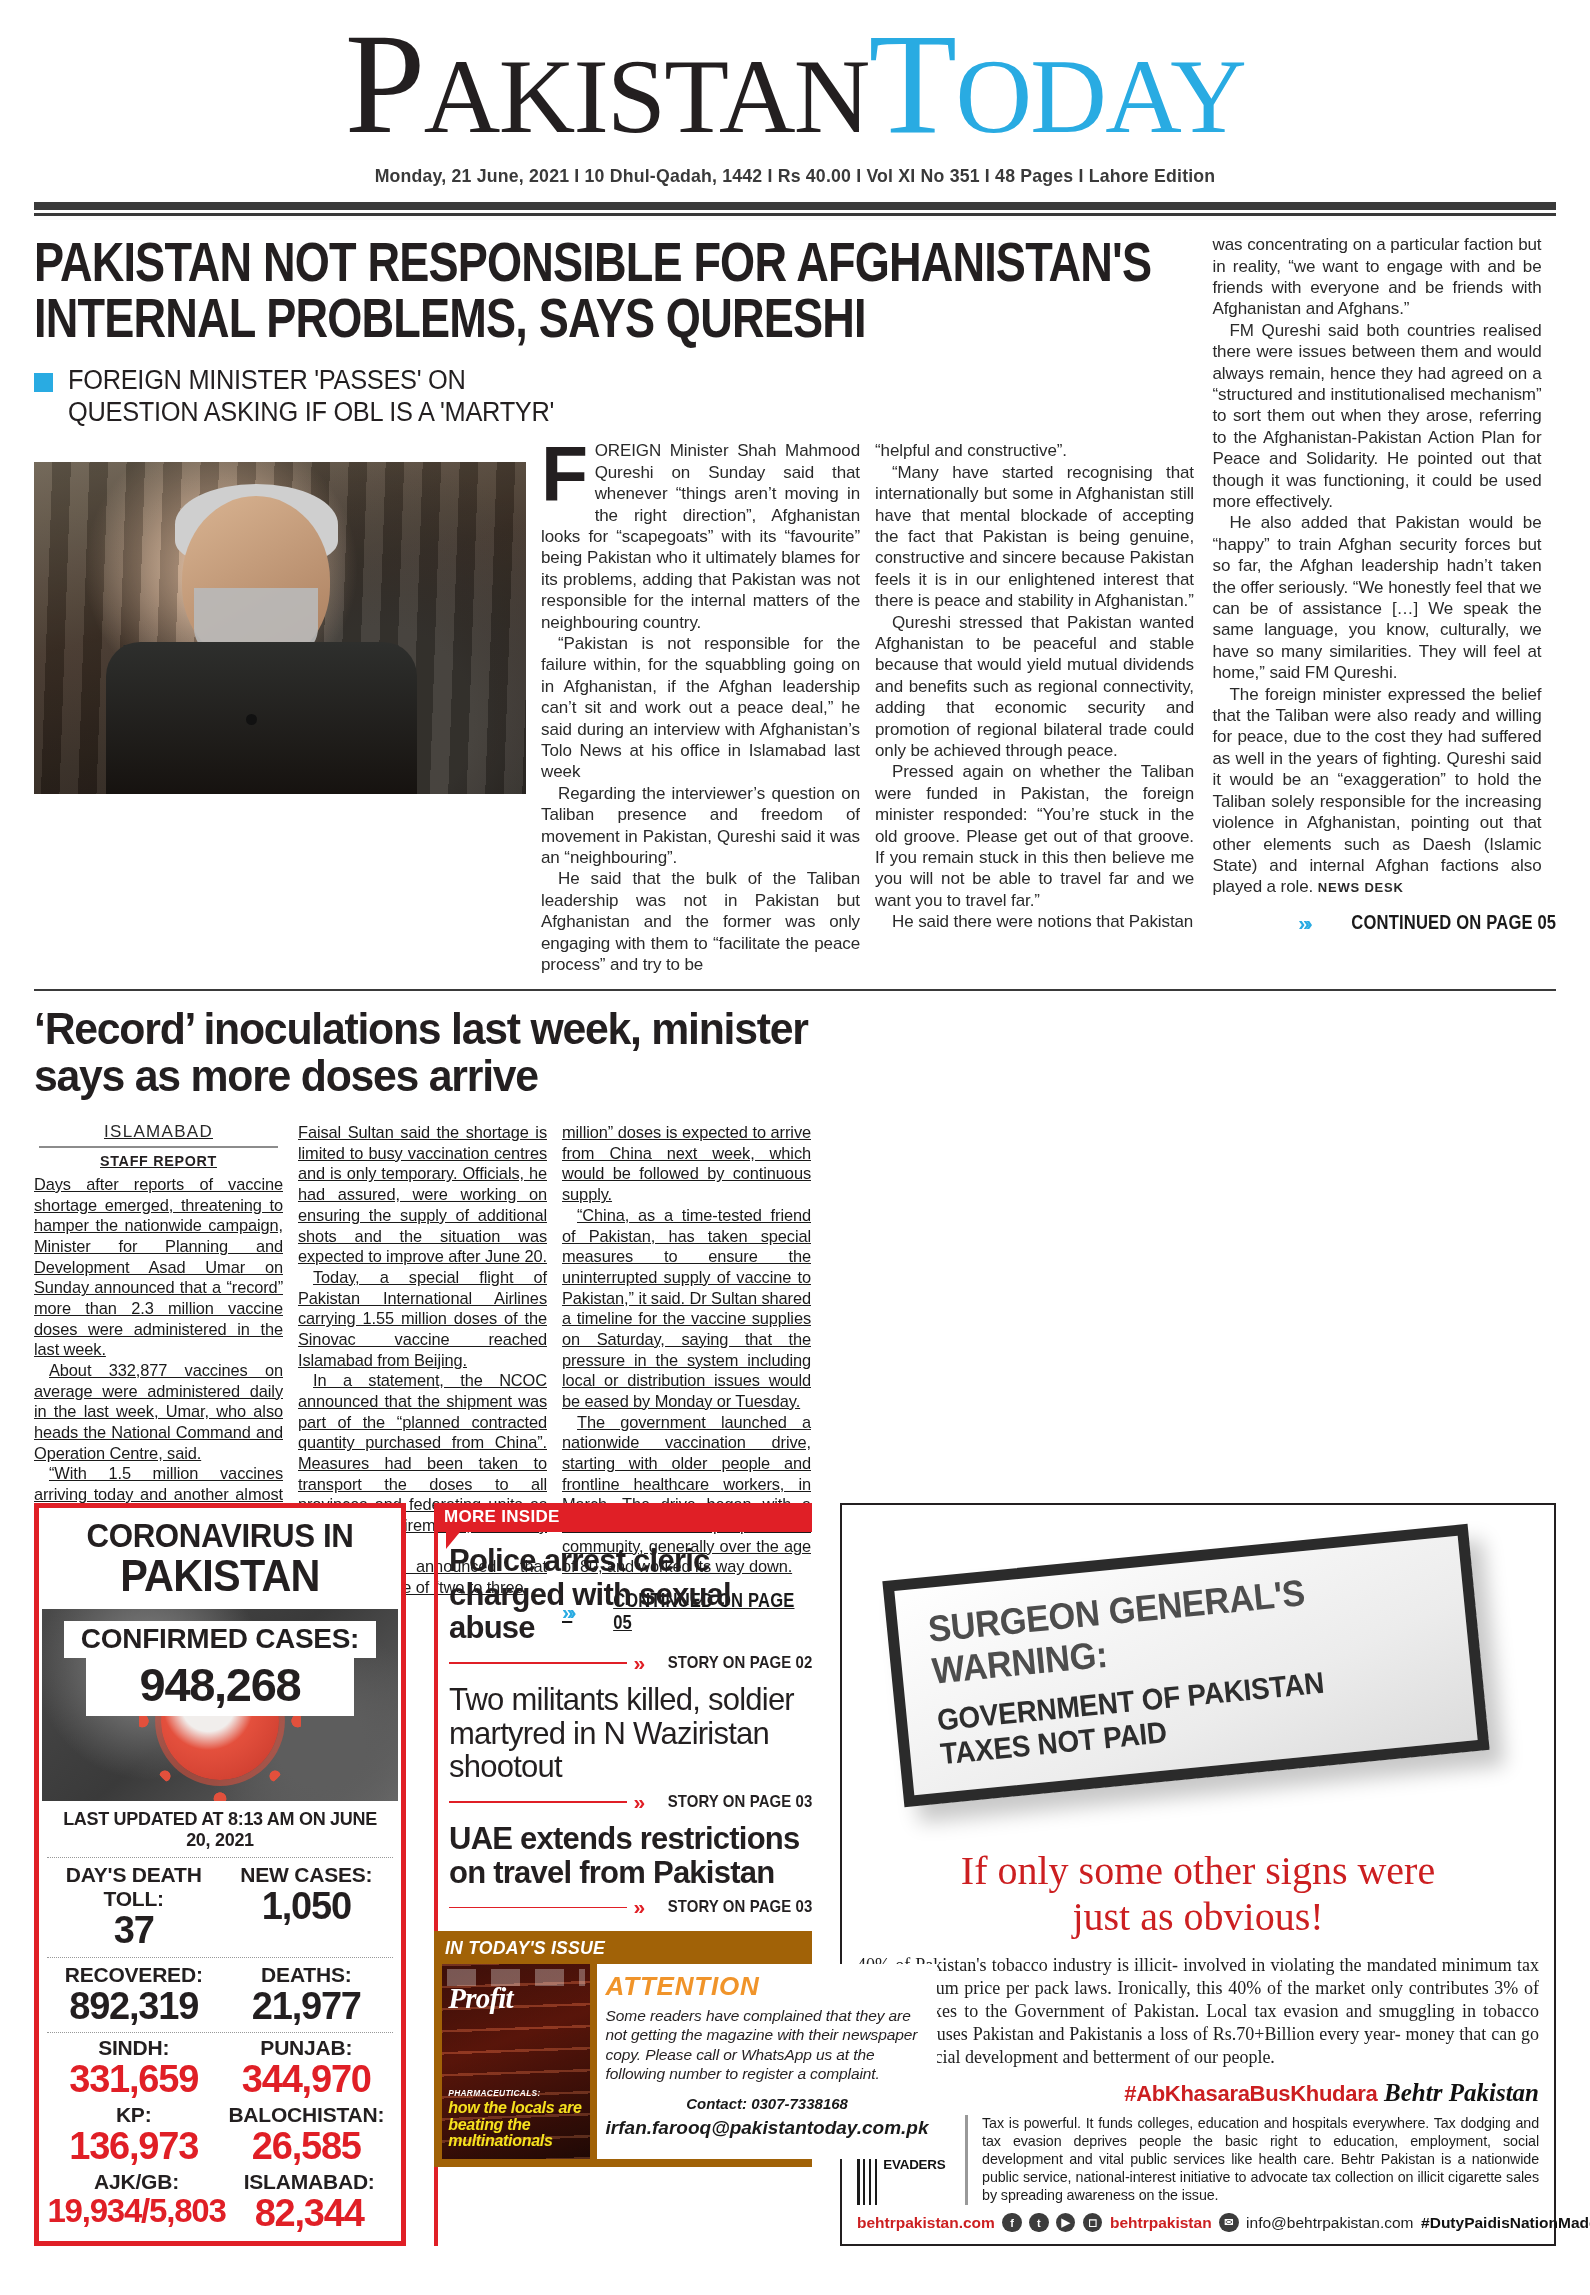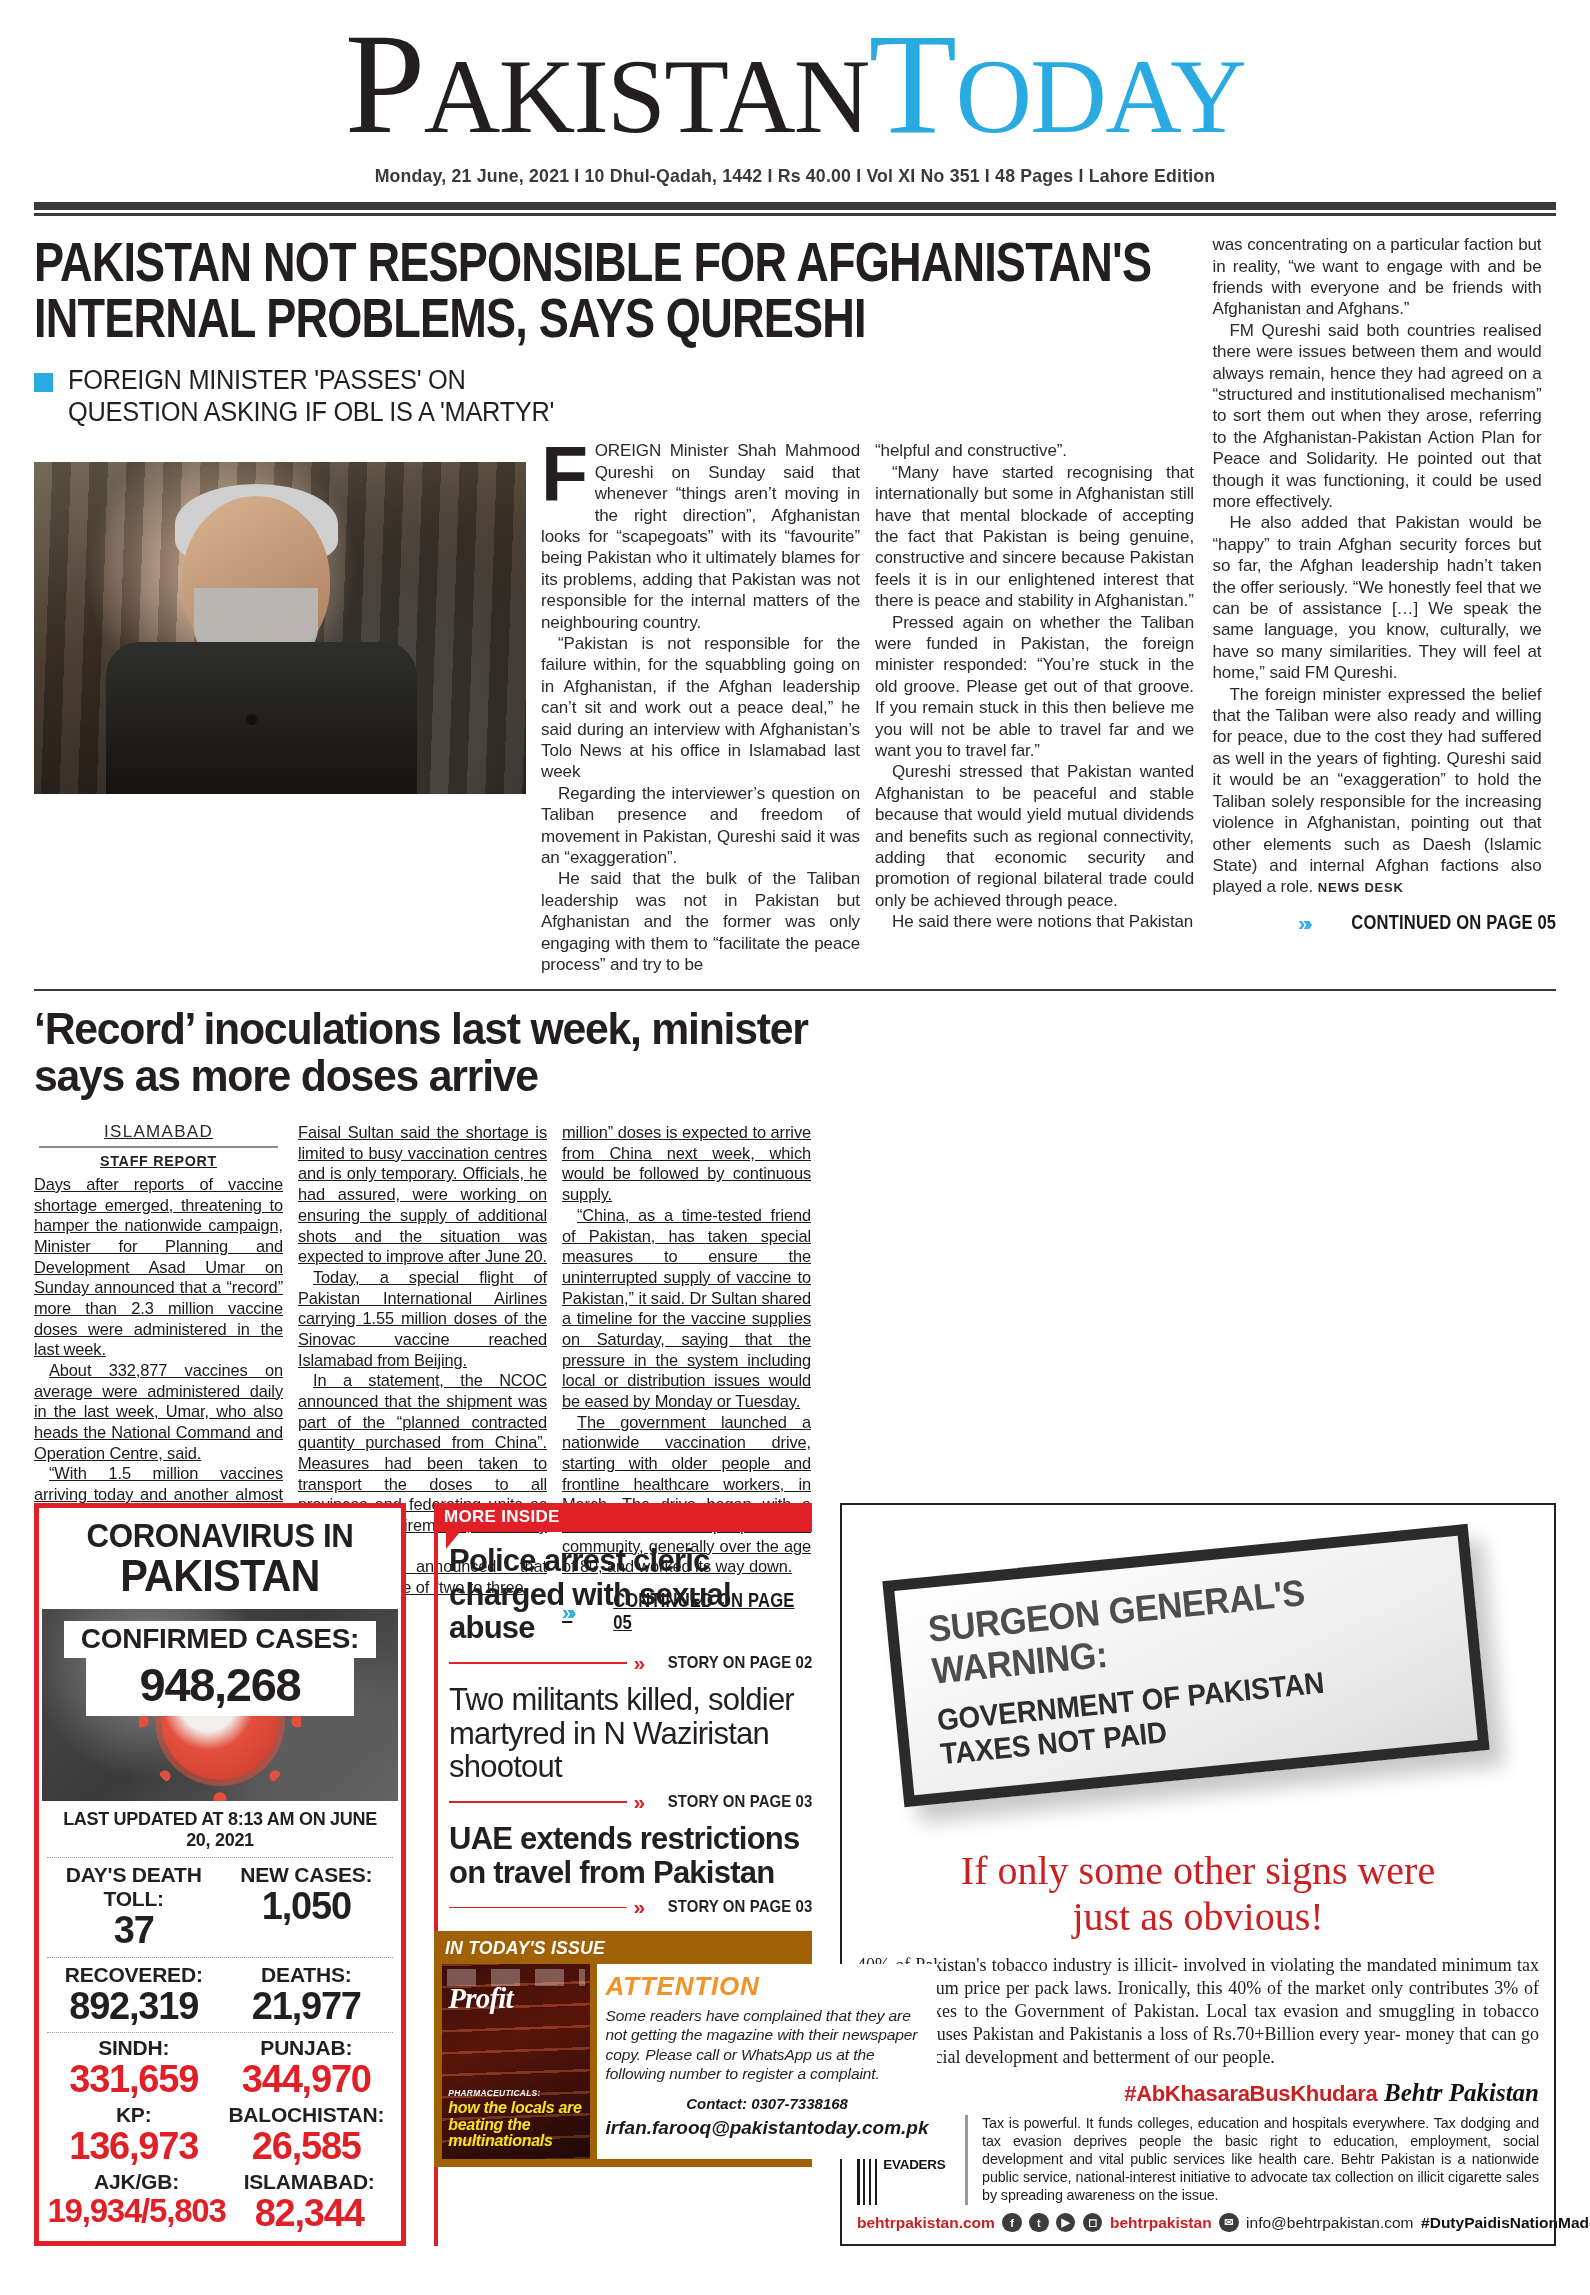--- a/index.html
+++ b/index.html
@@ -411,29 +411,29 @@
           <div class="vest-r"></div>
           <div class="shirt"></div>
           <div class="body"></div>
           <div class="mic"></div>
         </div>
 
         <div class="lead-col col-txt dropcap-wrap">
           <span class="dropcap">F</span>
           <p class="noind">OREIGN Minister Shah Mahmood Qureshi on Sunday said that whenever “things aren’t moving in the right direction”, Afghanistan looks for “scapegoats” with its “favourite” being Pakistan who it ultimately blames for its problems, adding that Pakistan was not responsible for the internal matters of the neighbouring country.</p>
           <p>“Pakistan is not responsible for the failure within, for the squabbling going on in Afghanistan, if the Afghan leadership can’t sit and work out a peace deal,” he said during an interview with Afghanistan’s Tolo News at his office in Islamabad last week</p>
-          <p>Regarding the interviewer’s question on Taliban presence and freedom of movement in Pakistan, Qureshi said it was an “exaggeration”.</p>
+          <p>Regarding the interviewer’s question on Taliban presence and freedom of movement in Pakistan, Qureshi said it was an “neighbouring”.</p>
           <p>He said that the bulk of the Taliban leadership was not in Pakistan but Afghanistan and the former was only engaging with them to “facilitate the peace process” and try to be</p>
         </div>
 
         <div class="lead-col col-txt">
           <p class="noind">“helpful and constructive”.</p>
           <p>“Many have started recognising that internationally but some in Afghanistan still have that mental blockade of accepting the fact that Pakistan is being genuine, constructive and sincere because Pakistan feels it is in our enlightened interest that there is peace and stability in Afghanistan.”</p>
+          <p>Qureshi stressed that Pakistan wanted Afghanistan to be peaceful and stable because that would yield mutual dividends and benefits such as regional connectivity, adding that economic security and promotion of regional bilateral trade could only be achieved through peace.</p>
           <p>Pressed again on whether the Taliban were funded in Pakistan, the foreign minister responded: “You’re stuck in the old groove. Please get out of that groove. If you remain stuck in this then believe me you will not be able to travel far and we want you to travel far.”</p>
-          <p>Qureshi stressed that Pakistan wanted Afghanistan to be peaceful and stable because that would yield mutual dividends and benefits such as regional connectivity, adding that economic security and promotion of regional bilateral trade could only be achieved through peace.</p>
           <p>He said there were notions that Pakistan</p>
         </div>
       </div>
     </div>
 
     <div class="lead-right">
       <div class="lead-col c3 col-txt">
         <p class="noind">was concentrating on a particular faction but in reality, “we want to engage with and be friends with everyone and be friends with Afghanistan and Afghans.”</p>
         <p>FM Qureshi said both countries realised there were issues between them and would always remain, hence they had agreed on a “structured and institutionalised mechanism” to sort them out when they arose, referring to the Afghanistan-Pakistan Action Plan for Peace and Solidarity. He pointed out that though it was functioning, it could be used more effectively.</p>
         <p>He also added that Pakistan would be “happy” to train Afghan security forces but so far, the Afghan leadership hadn’t taken the offer seriously. “We honestly feel that we can be of assistance […] We speak the same language, you know, culturally, we have so many similarities. They will feel at home,” said FM Qureshi.</p>

